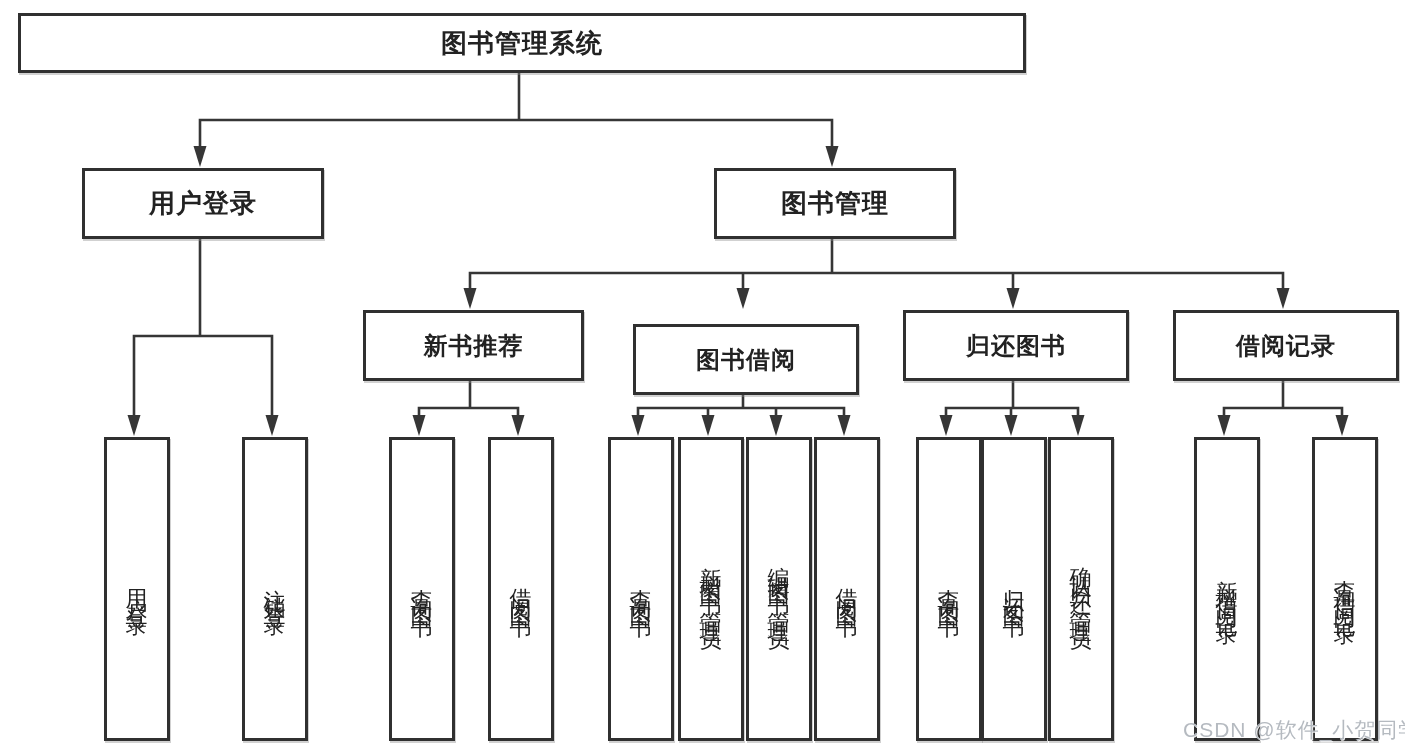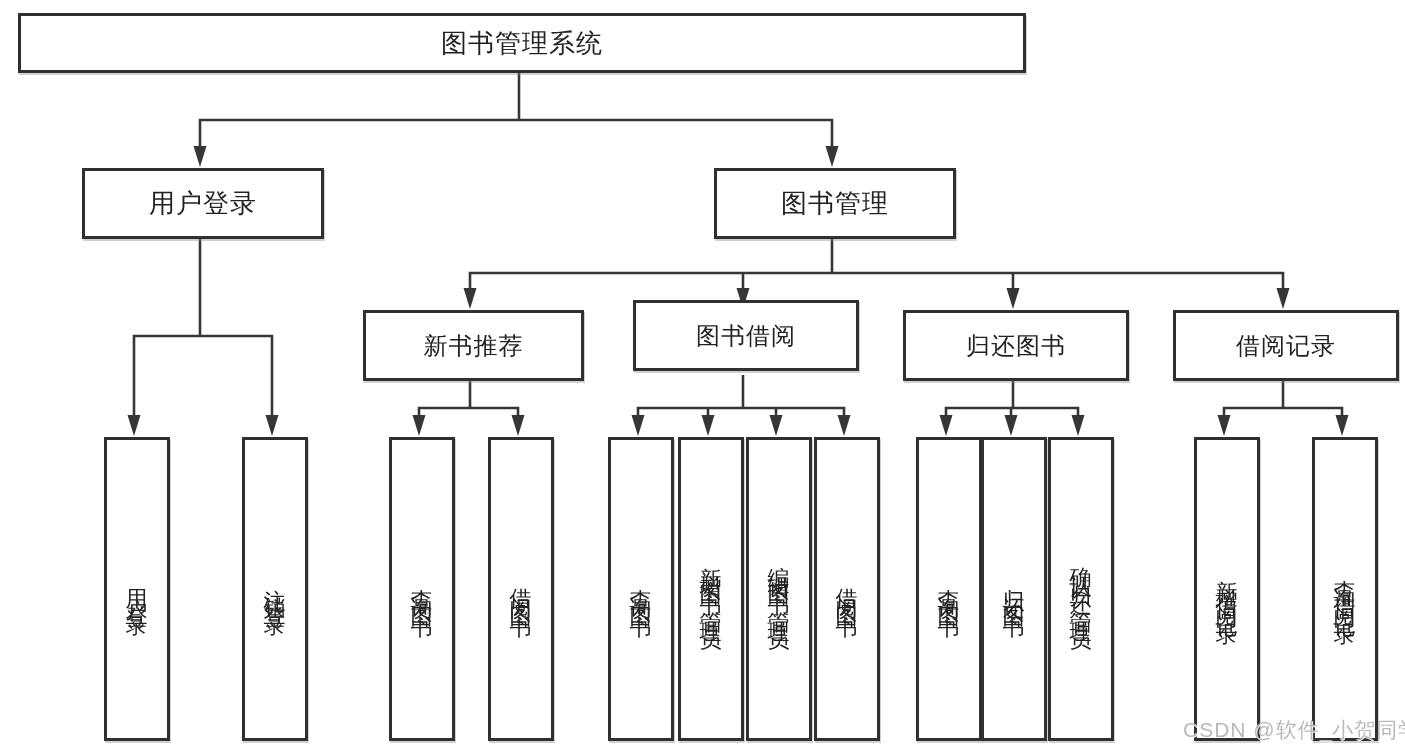--- a/index.html
+++ b/index.html
@@ -15,21 +15,21 @@
   .wires polygon{fill:var(--line,#363636);stroke:none;}
   .node{
     position:absolute;
     background:#ffffff;
     border:3px solid var(--border,#303030);
     display:flex;align-items:center;justify-content:center;
     color:var(--text,#222222);
     box-shadow:1px 2px 0 rgba(140,140,140,0.4);
     z-index:2;
   }
-  .h-node{font-size:26px;font-weight:400;letter-spacing:1px;}
+  .h-node{font-size:26px;font-weight:700;letter-spacing:1px;}
   .cat-node{font-size:24px;}
   .v-node span{
     writing-mode:vertical-rl;
     font-size:22px;font-weight:500;
     letter-spacing:9px;line-height:1.05;
   }
   .watermark{
     position:absolute;left:1183px;top:716px;
     font-size:21px;letter-spacing:1px;
     color:var(--watermark,#b5bac0);
@@ -97,21 +97,21 @@
   <div class="node h-node" style="left:82px;top:168px;width:236px;height:65px">
     <span>用户登录</span>
   </div>
   <div class="node h-node" style="left:714px;top:168px;width:236px;height:65px">
     <span>图书管理</span>
   </div>
 
   <div class="node h-node cat-node" style="left:363px;top:310px;width:215px;height:65px">
     <span>新书推荐</span>
   </div>
-  <div class="node h-node cat-node" style="left:633px;top:300px;width:220px;height:65px">
+  <div class="node h-node cat-node" style="left:633px;top:324px;width:220px;height:65px">
     <span>图书借阅</span>
   </div>
   <div class="node h-node cat-node" style="left:903px;top:310px;width:220px;height:65px">
     <span>归还图书</span>
   </div>
   <div class="node h-node cat-node" style="left:1173px;top:310px;width:220px;height:65px">
     <span>借阅记录</span>
   </div>
 
   <div class="node v-node" style="left:104px;top:437px;width:60px;height:298px">

